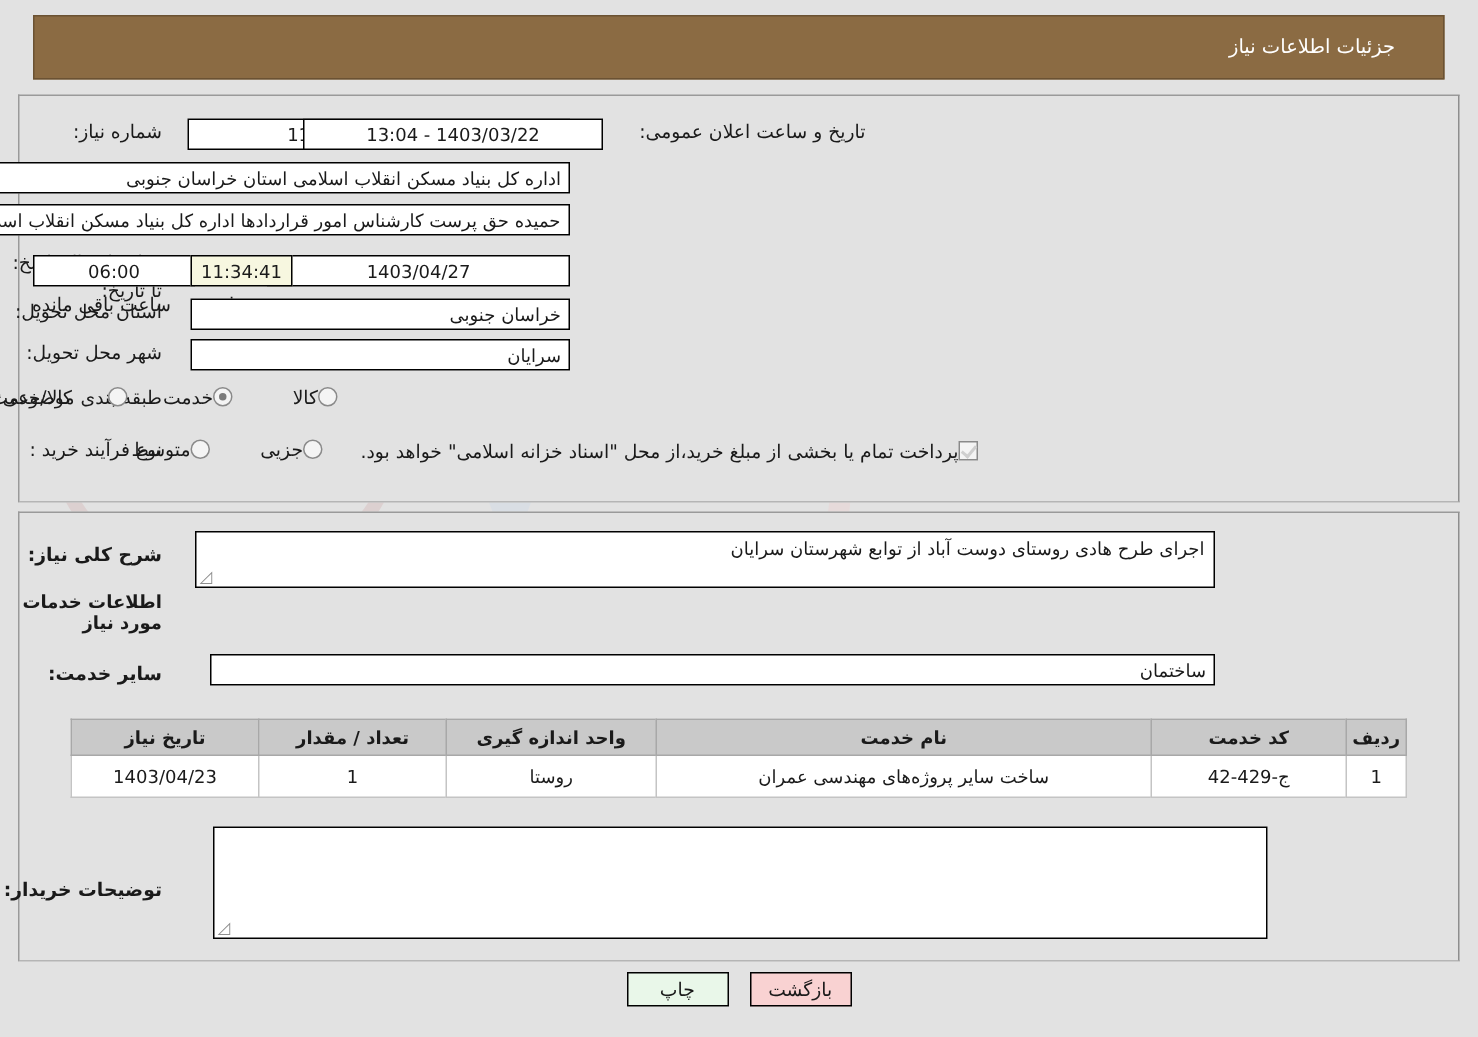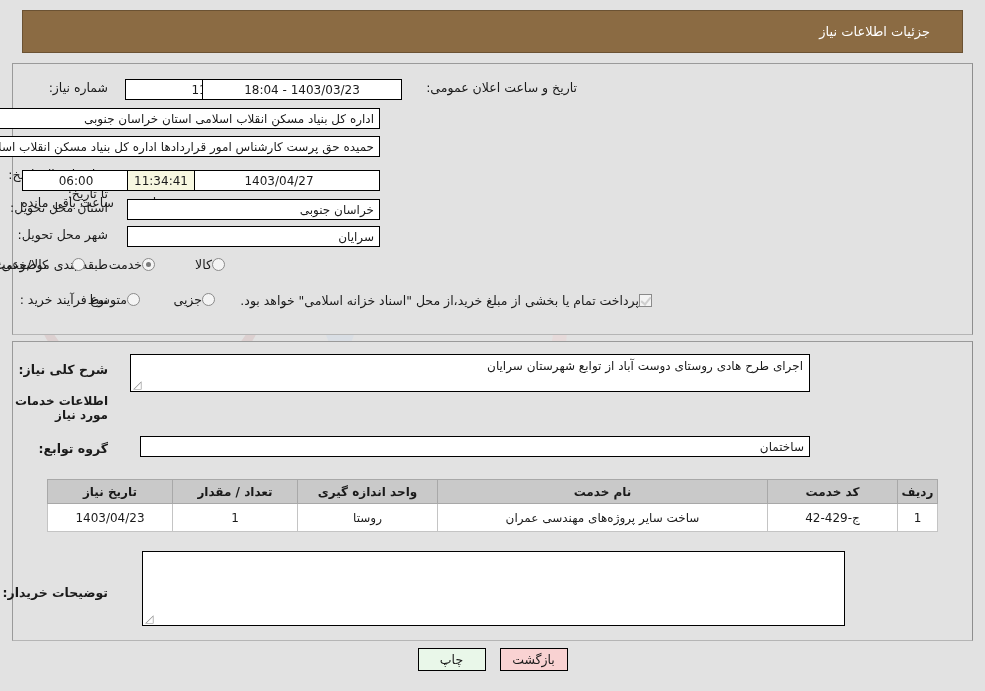--- a/index.html
+++ b/index.html
@@ -238,21 +238,21 @@
   <div class="row" style="right:877px; top:80px;">
     <span class="lbl">شماره نیاز:</span>
   </div>
   <div class="row" style="right:605px; top:79px;">
     <div class="fld center" style="width:255px;">1103005463000272</div>
   </div>
   <div class="row" style="right:408px; top:80px;">
     <span class="lbl">تاریخ و ساعت اعلان عمومی:</span>
   </div>
   <div class="row" style="right:583px; top:79px; left:104px;">
-    <div class="fld center" style="width:200px;">1403/03/23 - 18:04</div>
+    <div class="fld center" style="width:200px;">1403/03/22 - 13:04</div>
   </div>
 
   <div class="row" style="right:877px; top:109px;">
     <span class="lbl">نام دستگاه خریدار:</span>
   </div>
   <div class="row" style="right:605px; top:108px;">
     <div class="fld start" style="width:424px;">اداره کل بنیاد مسکن انقلاب اسلامی استان خراسان جنوبی</div>
   </div>
 
   <div class="row" style="right:877px; top:137px;">
@@ -340,21 +340,21 @@
     <span class="lbl bold-lbl">شرح کلی نیاز:</span>
   </div>
   <div class="ta" style="position:absolute; right:175px; top:354px; width:680px; height:38px; z-index:3;">
     <span>اجرای طرح هادی روستای دوست آباد از توابع شهرستان سرایان</span>
     <span class="grip">◺</span>
   </div>
 
   <div class="sect-head" style="right:877px; top:394px;">اطلاعات خدمات مورد نیاز</div>
 
   <div class="row" style="right:877px; top:441px;">
-    <span class="lbl bold-lbl">گروه توابع:</span>
+    <span class="lbl bold-lbl">سایر خدمت:</span>
   </div>
   <div class="row" style="right:175px; top:436px;">
     <div class="fld start" style="width:670px;">ساختمان</div>
   </div>
 
   <table id="svc-table">
     <thead>
       <tr>
         <th style="width:40px;">ردیف</th>
         <th style="width:130px;">کد خدمت</th>

